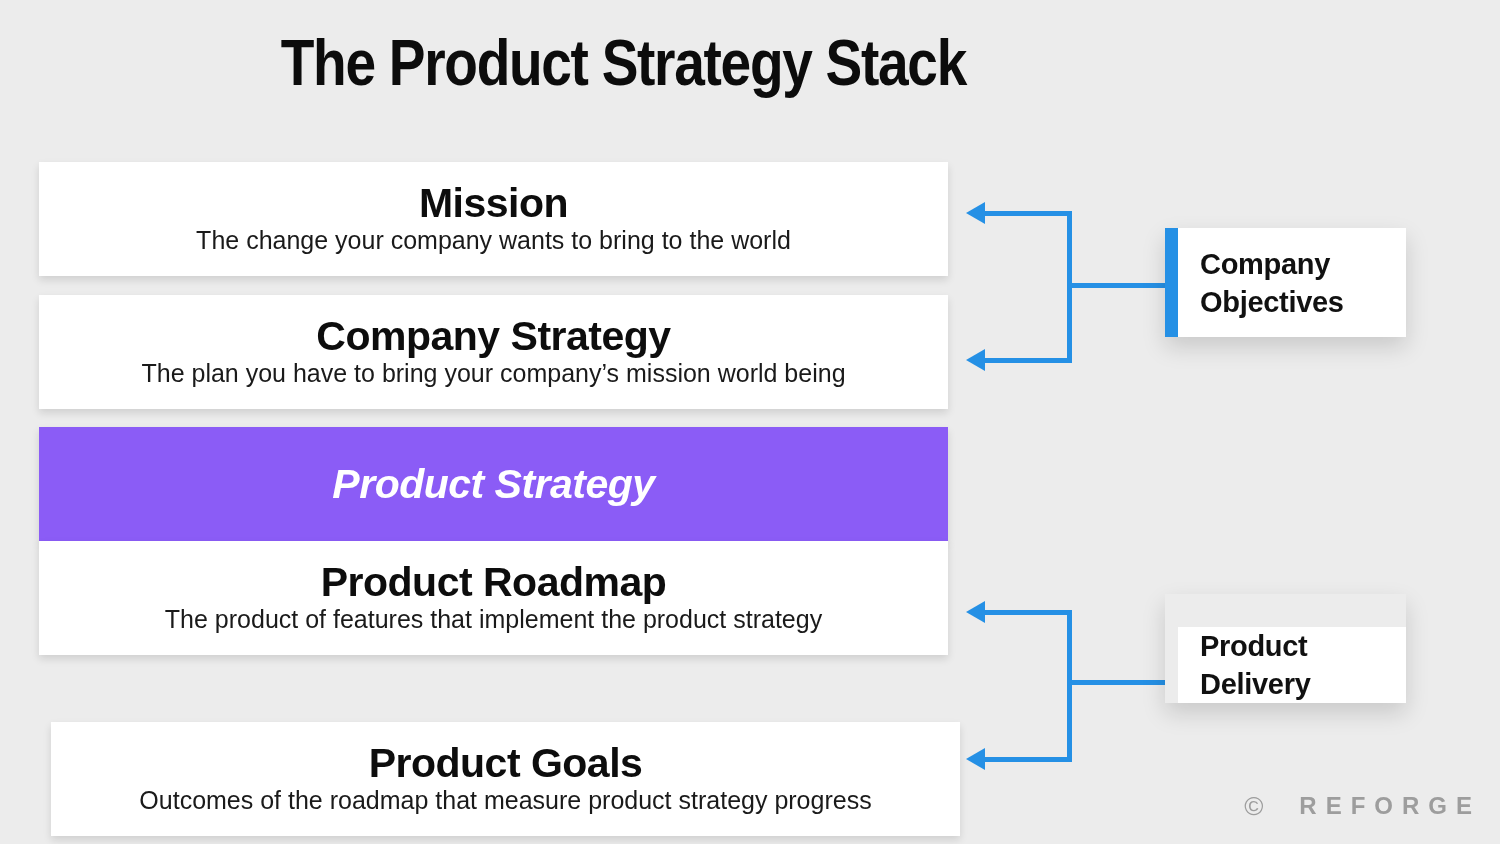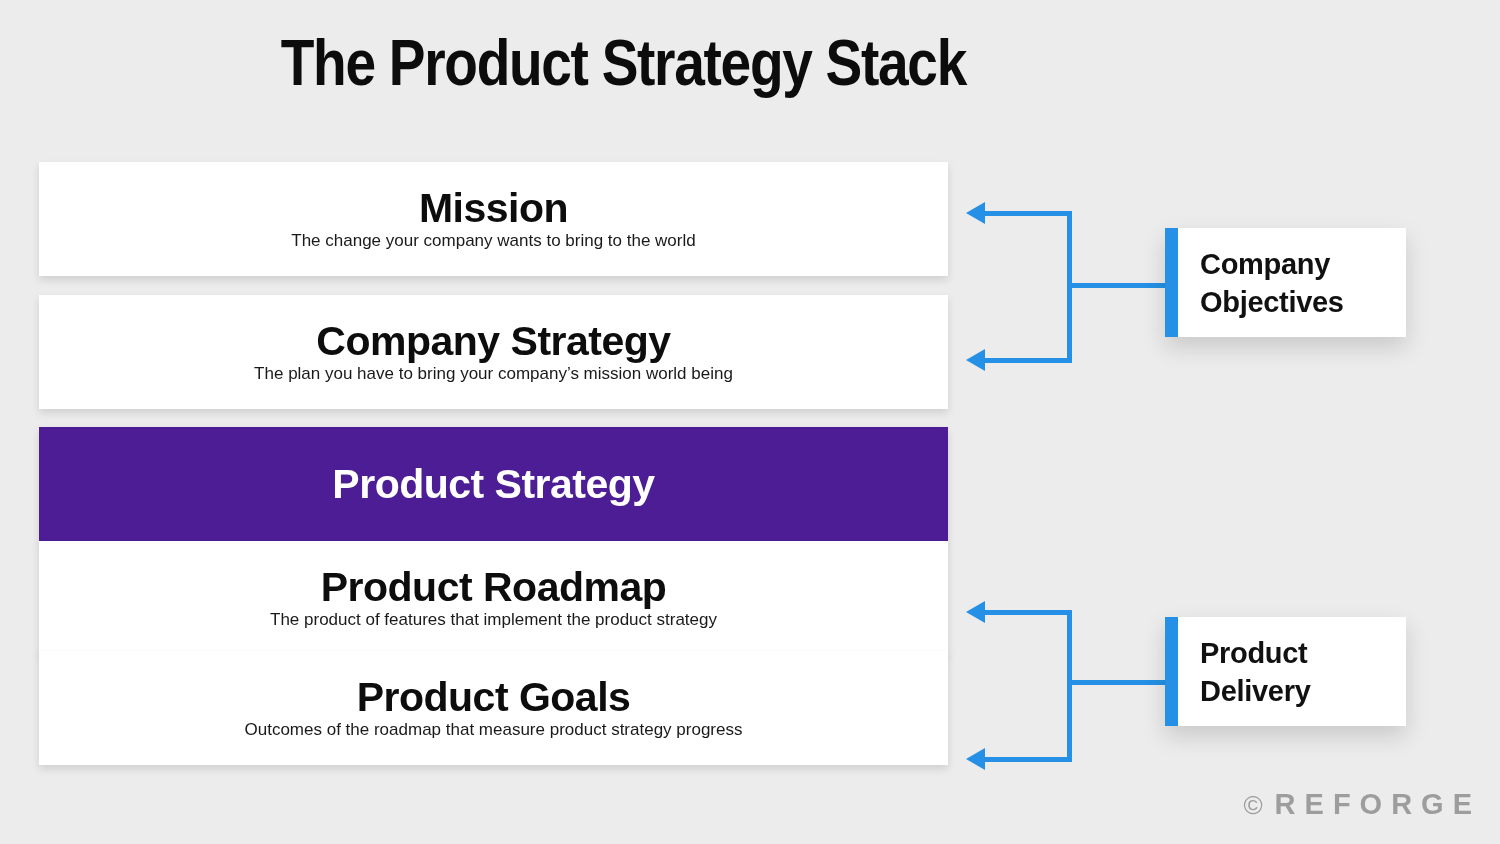--- a/index.html
+++ b/index.html
@@ -38,54 +38,54 @@
     height: 114px;
     background: #ffffff;
     box-shadow: 0 4px 8px rgba(0,0,0,0.12);
     display: flex;
     flex-direction: column;
     align-items: center;
     justify-content: center;
     gap: 3px;
     text-align: center;
   }
-  .stack-row.highlighted { background: #4c1d95; }
+  .stack-row.highlighted { background: #8b5cf6; font-style: italic; }
   .row-heading {
     font-size: 41px;
     font-weight: 700;
     letter-spacing: -0.5px;
     line-height: 1;
     color: #0d0d0d;
   }
   .row-description {
-    font-size: 17px;
+    font-size: 25px;
     font-weight: 400;
     line-height: 1.1;
     color: #1a1a1a;
   }
   .stack-row.highlighted .row-heading,
   .stack-row.highlighted .row-description { color: #ffffff; }
 
   .row-0 { top: 162px; }
   .row-1 { top: 295px; }
   .row-2 { top: 427px; height: 115px; }
   .row-3 { top: 541px; }
-  .row-4 { top: 651px; }
+  .row-4 { top: 722px; margin-left: 12px; }
 
   
   .callout {
     position: absolute;
     left: 1165px;
     width: 241px;
     height: 109px;
     display: flex;
     box-shadow: 0 10px 22px rgba(0,0,0,0.15);
   }
   .callout-0 { top: 228px; }
-  .callout-1 { top: 617px; }
+  .callout-1 { top: 594px; align-items: flex-end; }
   .callout-bar { width: 13px; background: #2590E5; flex: 0 0 13px; }
   .callout-body {
     flex: 1;
     background: #ffffff;
     display: flex;
     align-items: center;
     padding-left: 22px;
   }
   .callout-label {
     font-size: 29px;
@@ -134,23 +134,24 @@
     color: #9d9d9d;
     font-weight: 700;
   }
   .copyright-icon {
     font-size: 26px;
     font-weight: 400;
     margin-right: 12px;
     line-height: 1;
   }
   .logo-text {
-    font-size: 29px;
+    font-size: 24px;
     letter-spacing: 9px;
     line-height: 1;
+    margin-left: 24px;
   }
 </style>
 </head>
 <body>
 
 <div class="page-title">
   <span>The Product Strategy Stack</span>
 </div>
 
 <div class="stack-row row-0">

